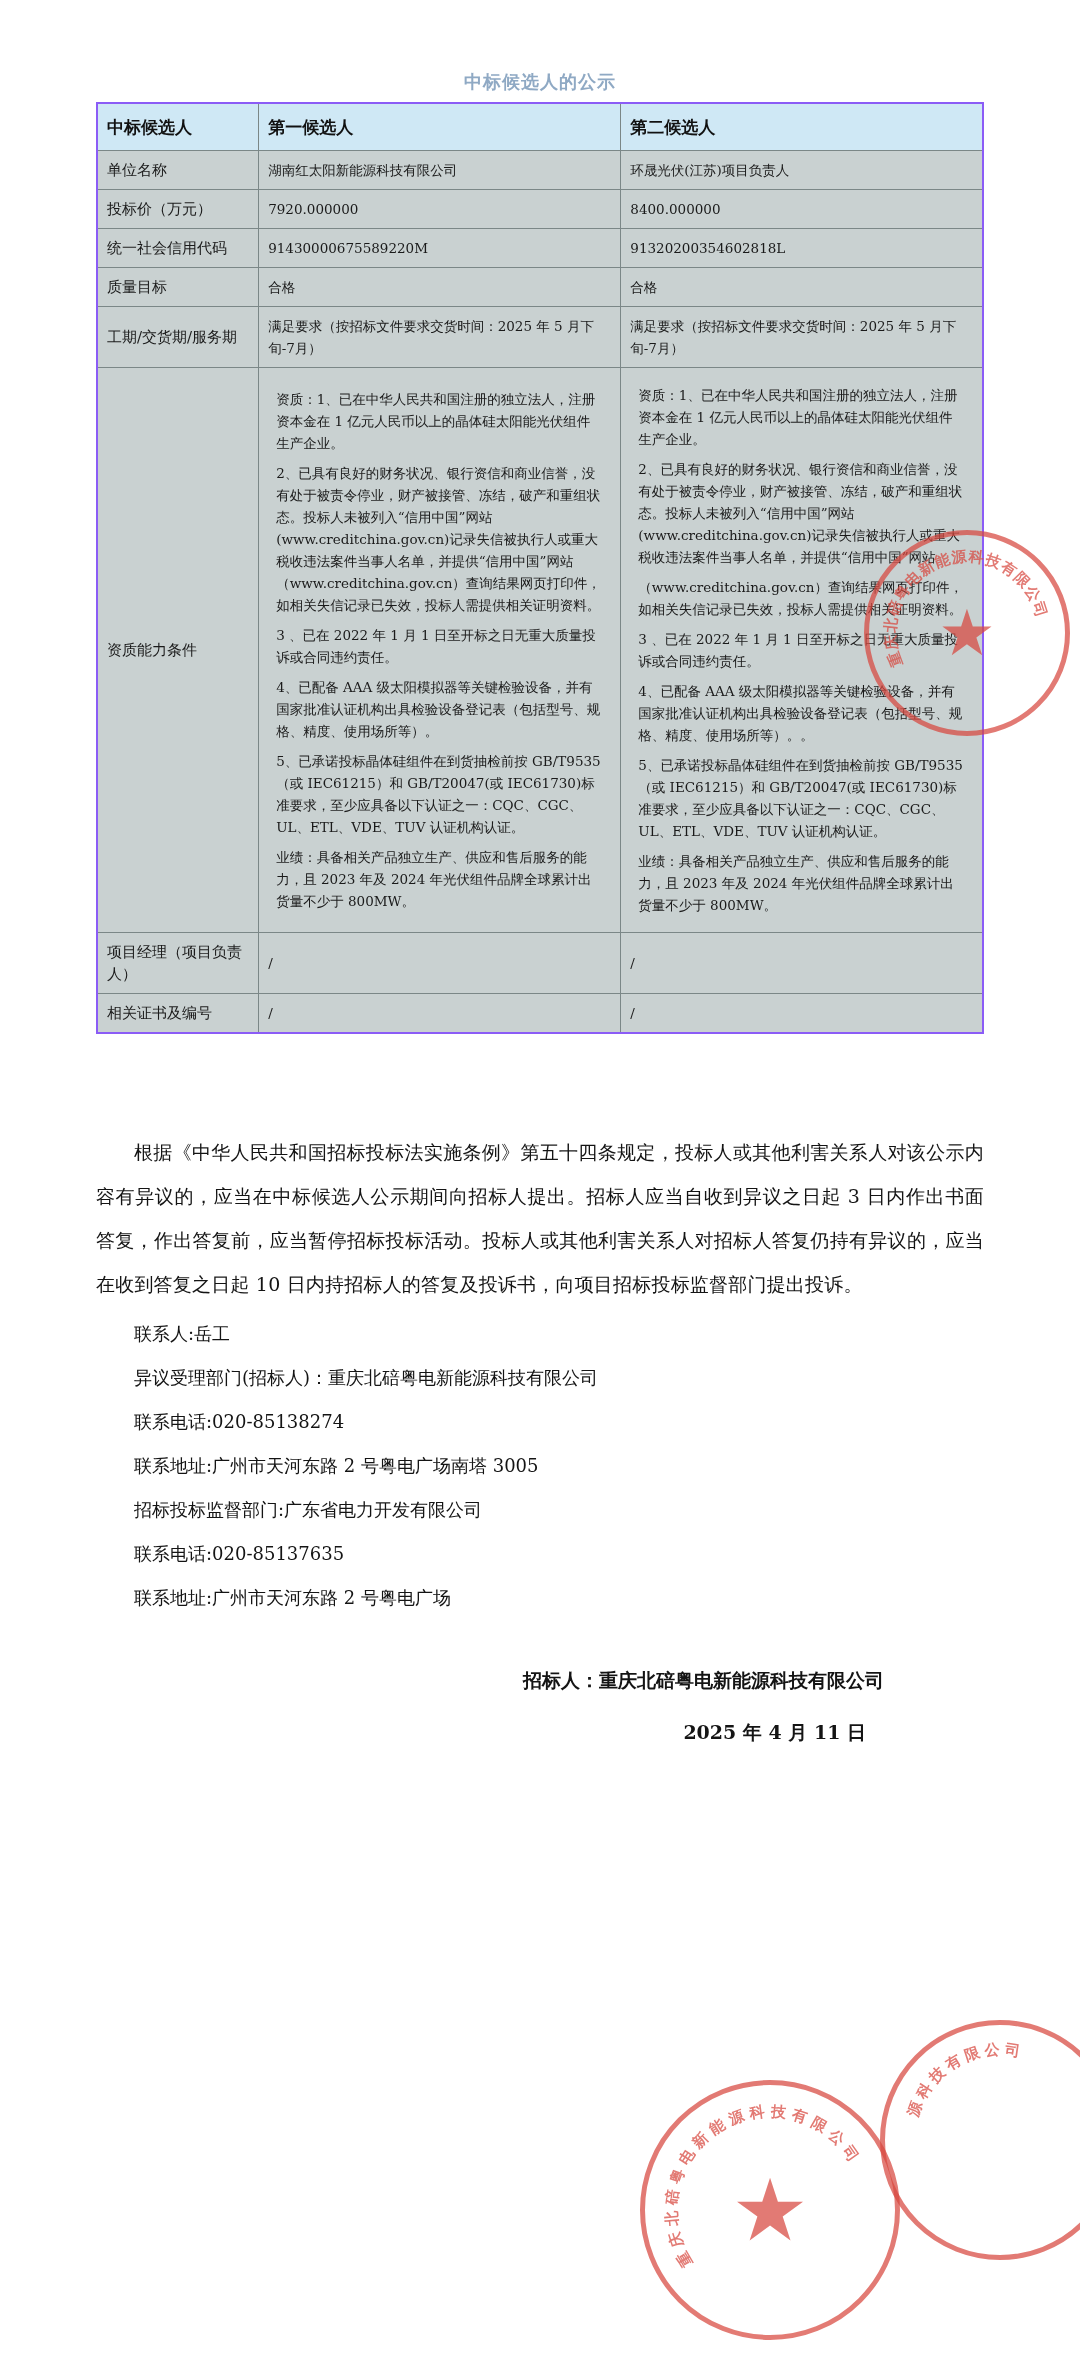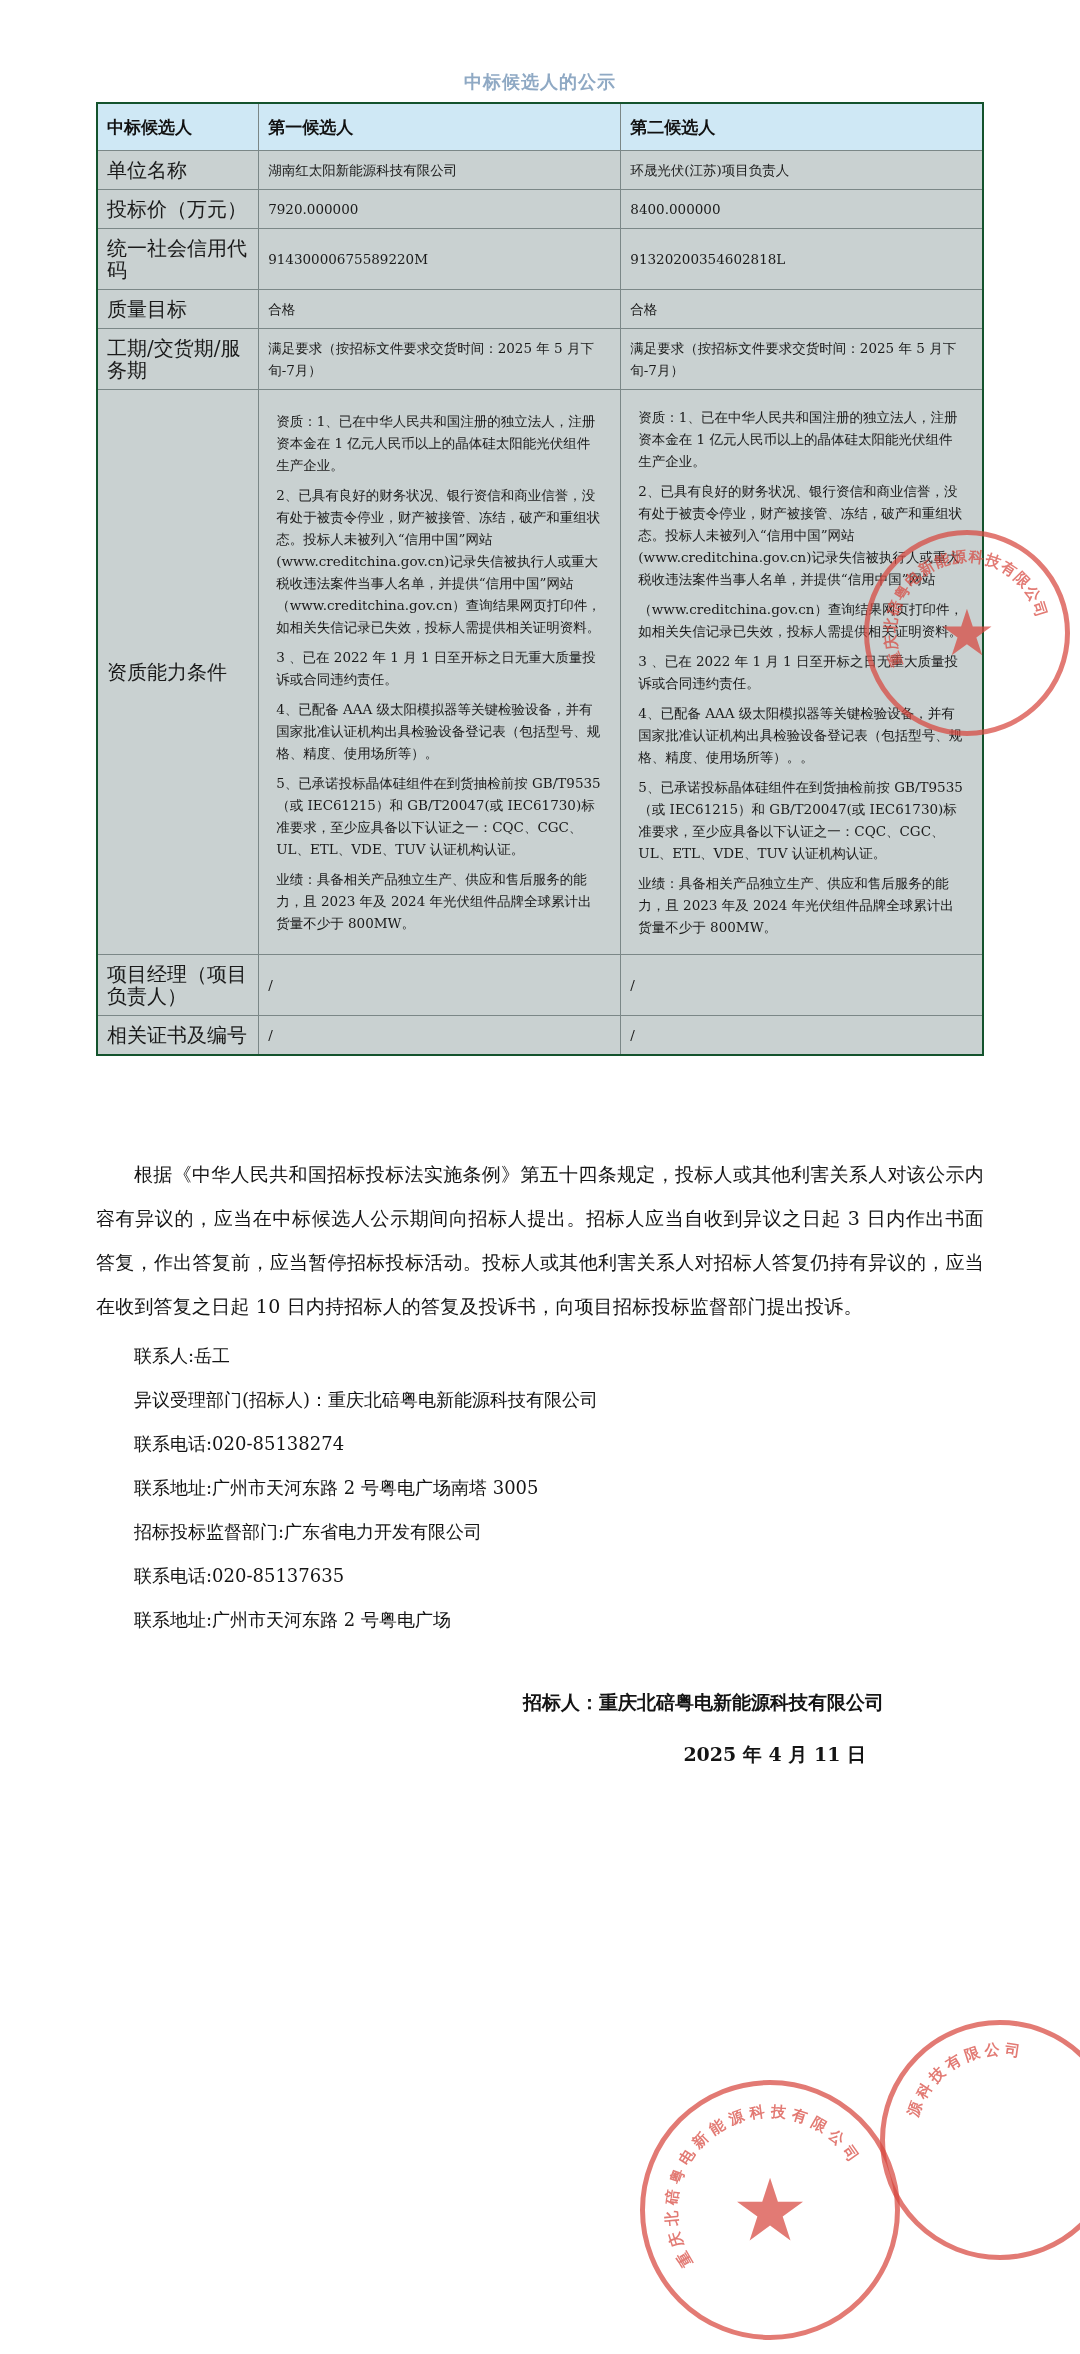--- a/index.html
+++ b/index.html
@@ -42,21 +42,21 @@
     letter-spacing:.2px;
   }
 
   
   table.bid{
     width:100%;
     border-collapse:collapse;
     table-layout:fixed;
     font-size:14px;
     background:#15803d;
-    border:2px solid #14532d;
+    border:2px solid #8b5cf6;
   }
   table.bid td,table.bid th{
     border:1px solid #7b8787;
     padding:8px 9px;
     vertical-align:middle;
     background:#c9d1d1;
     color:#1a1a1a;
     font-weight:normal;
     text-align:left;
     line-height:22px;
@@ -65,21 +65,21 @@
     background:#cfe8f5;
     font-size:17px;
     font-weight:700;
     padding:12px 9px;
     color:#111;
   }
   col.c1{width:154px;}
   col.c2{width:345px;}
   col.c3{width:345px;}
 
-  td.label{font-size:20px;}
+  td.label{font-size:15px;}
   td.val{font-size:13.5px;}
   td.qual{
     vertical-align:top;
     font-size:13.5px;
     line-height:23px;
     padding-top:10px;
     padding-bottom:10px;
   }
   td.qual p{margin:8px;}
   td.delivery{line-height:26px;}

